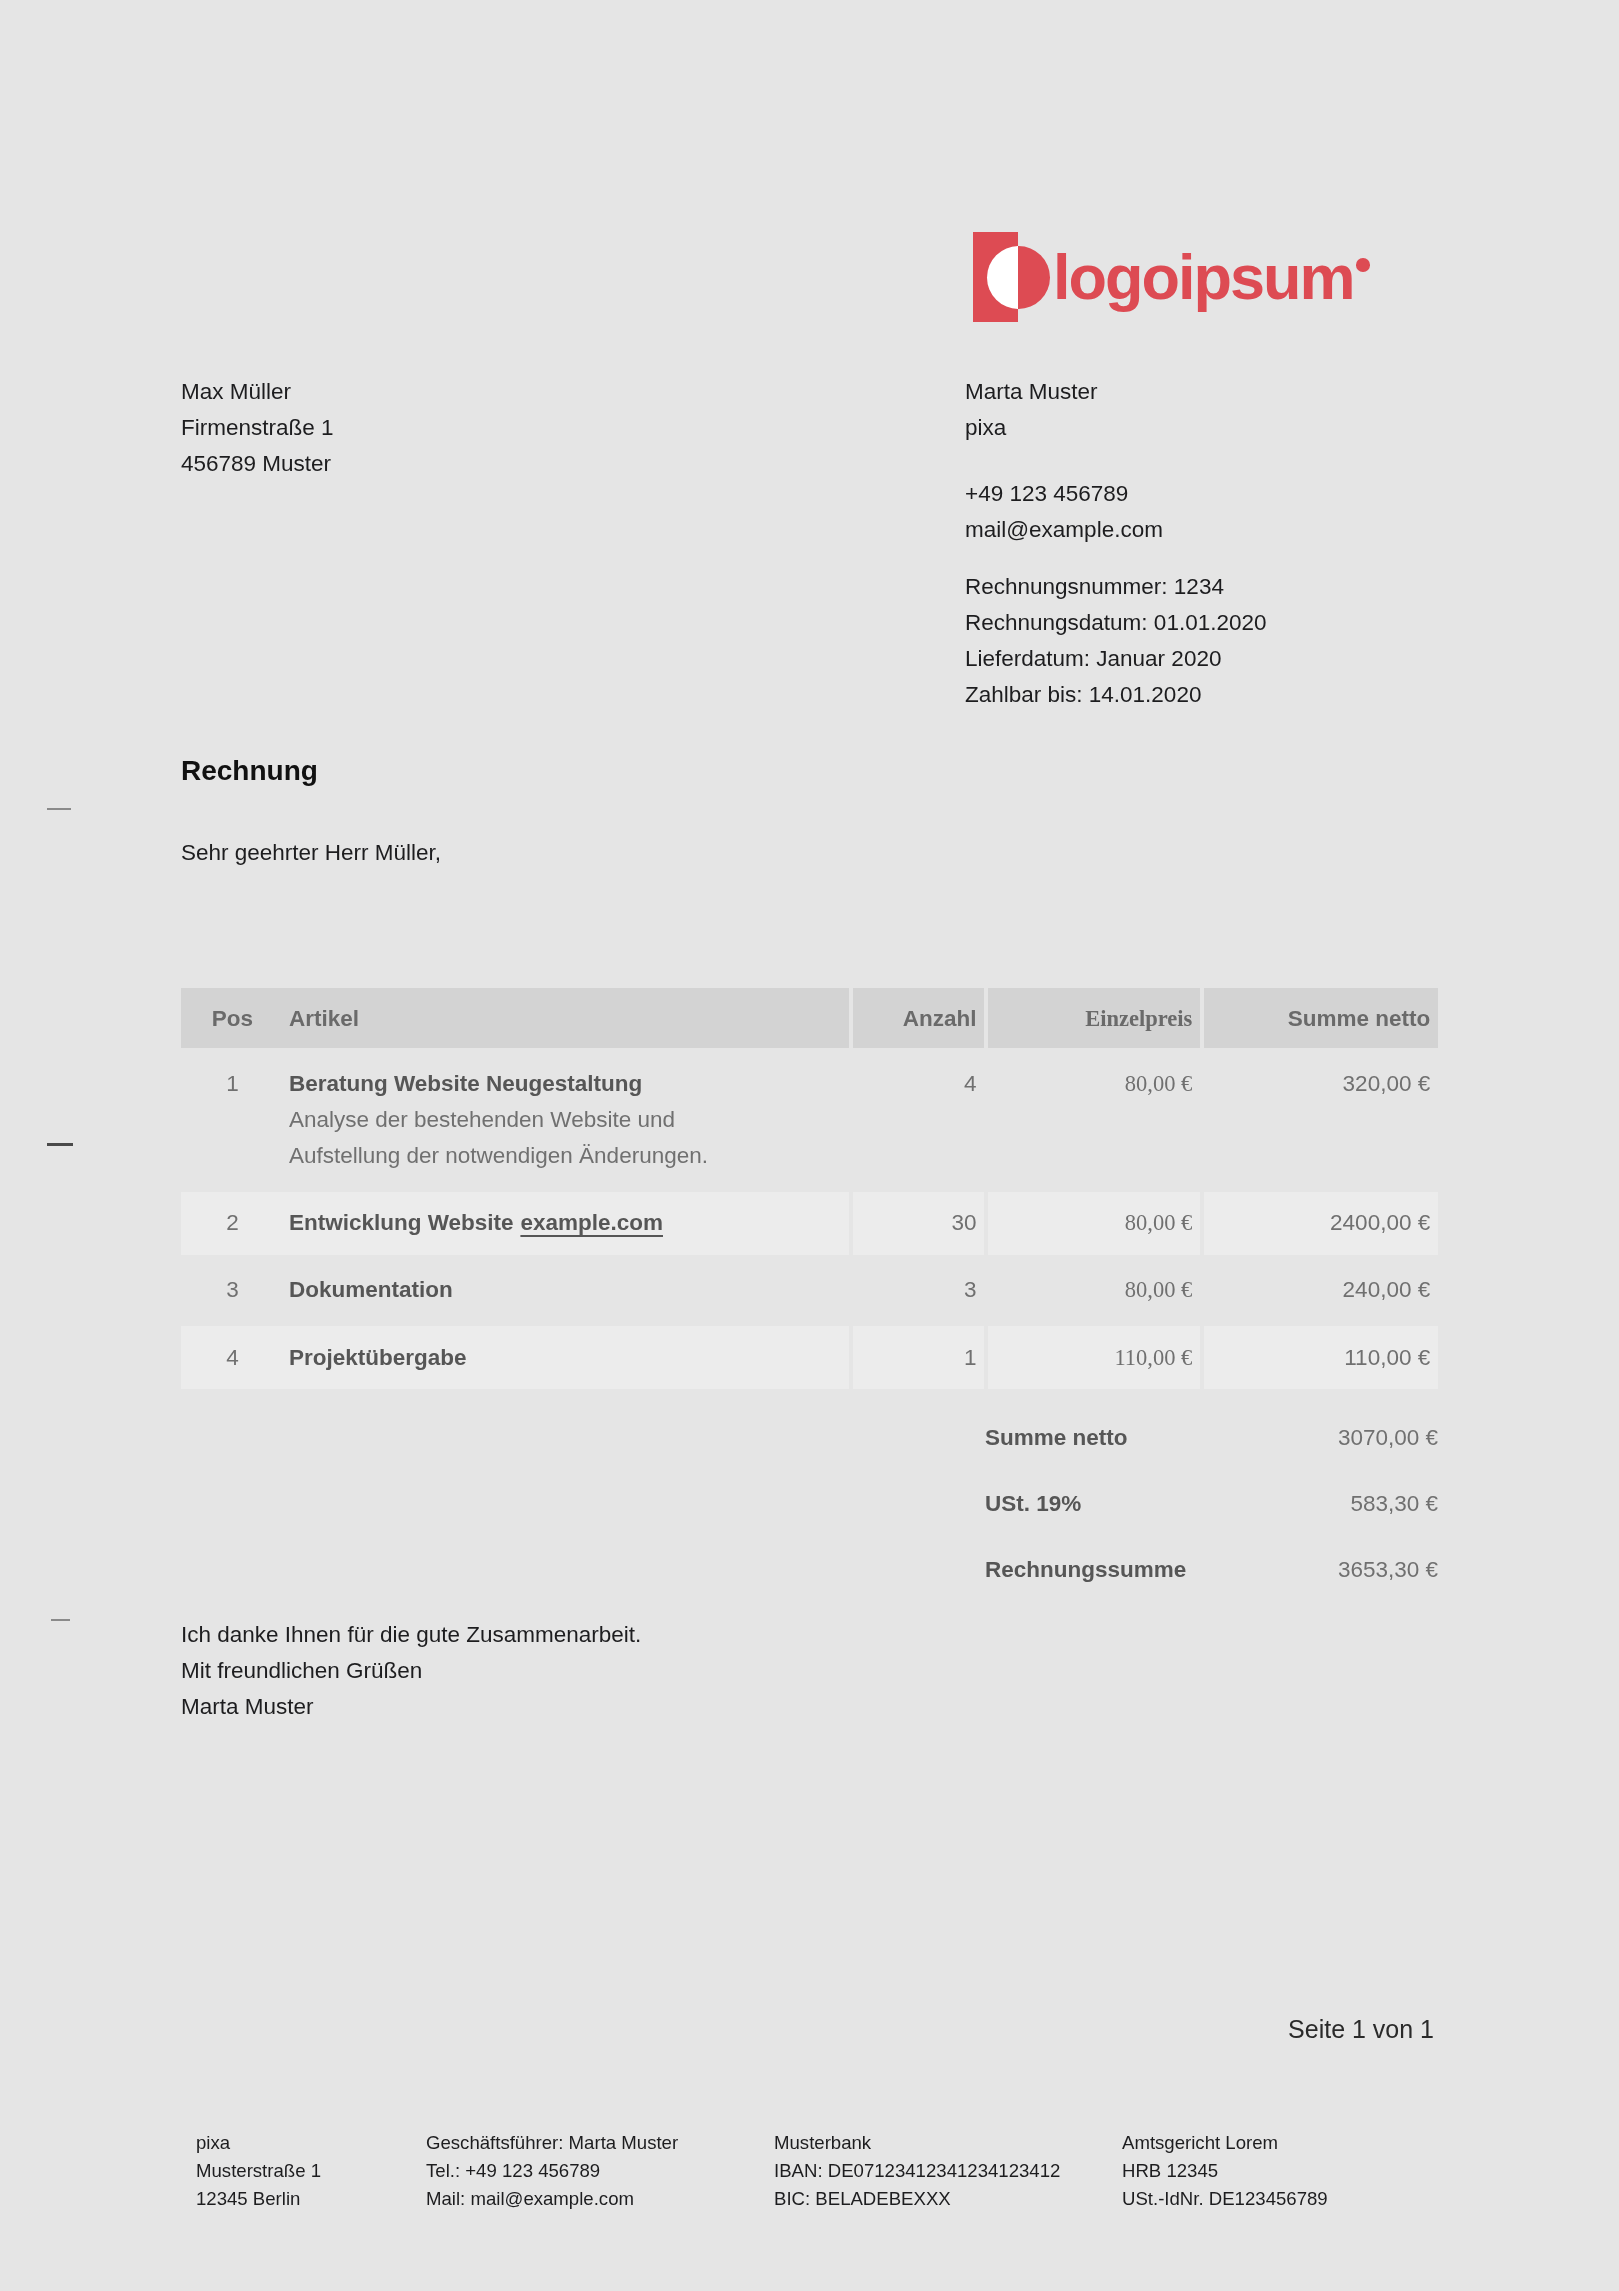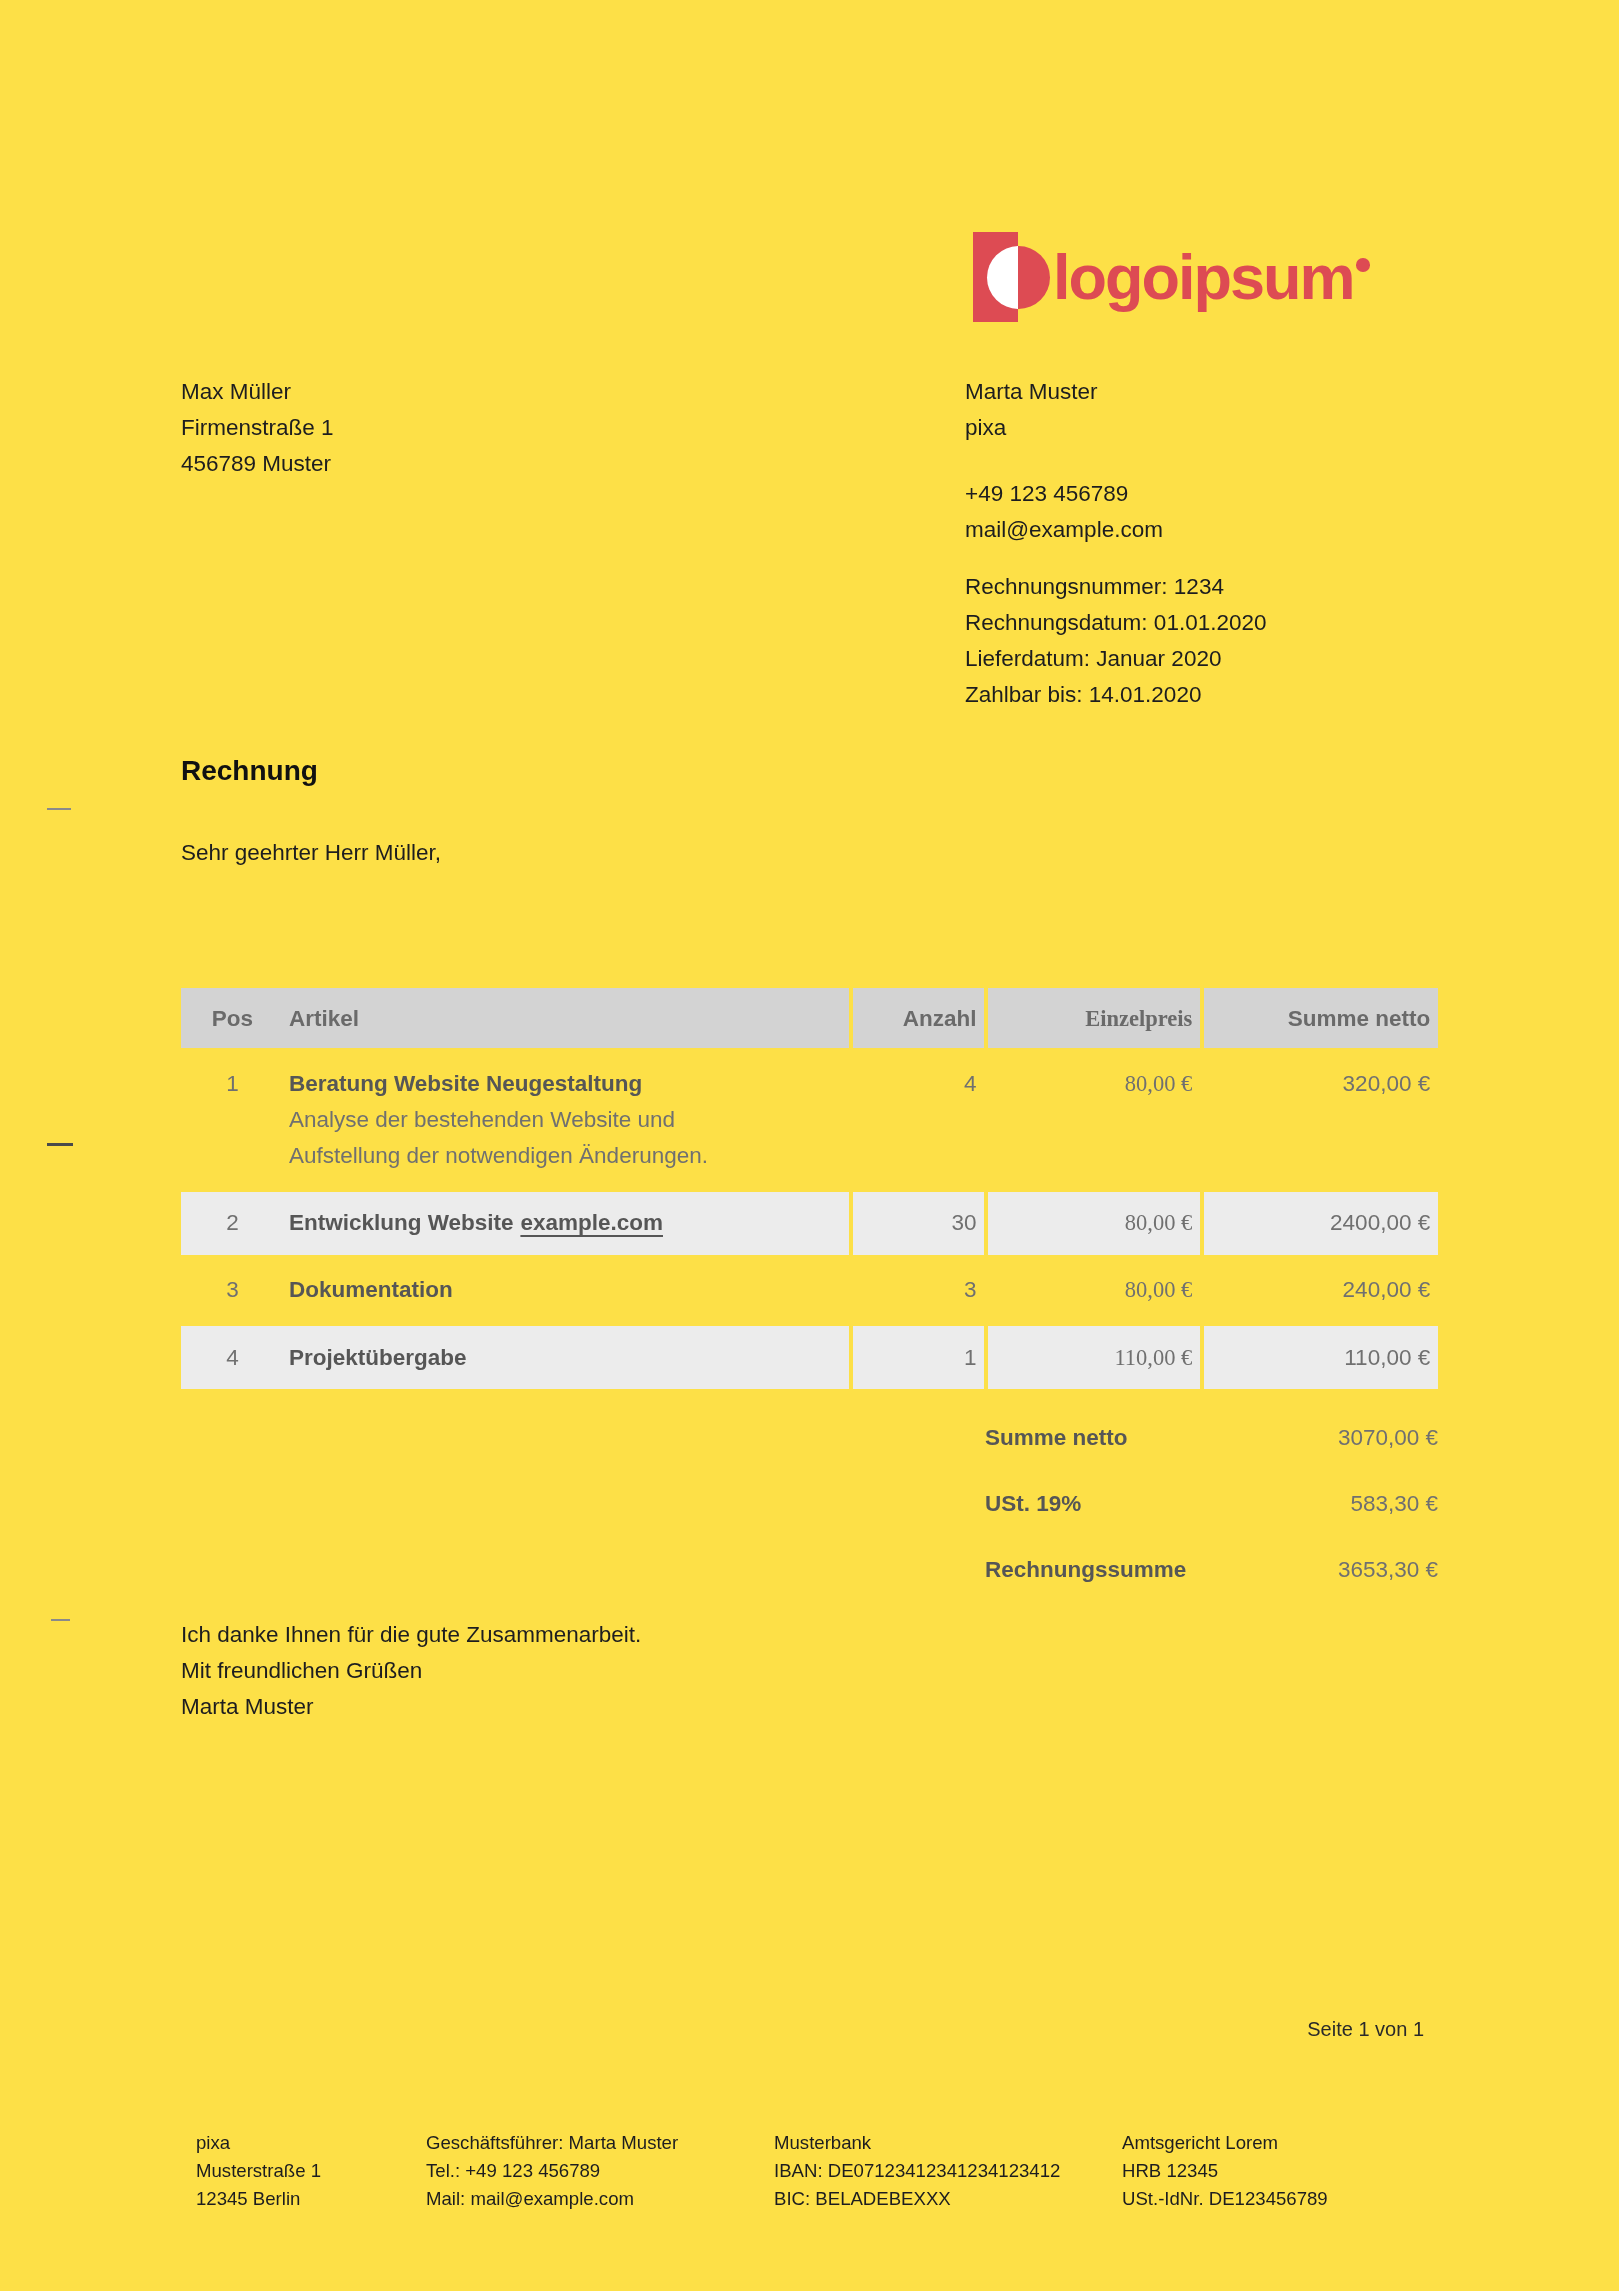--- a/index.html
+++ b/index.html
@@ -2,21 +2,21 @@
 <html lang="de"><head>
 <meta charset="utf-8">
 <style>
   * { margin:0; padding:0; box-sizing:border-box; }
   html,body { background:#ffffff; }
   body { font-family:"Liberation Sans", sans-serif; color:#1d1d1f; }
 
   .page {
     position:relative;
     width:1619px; height:2292px;
-    background:#fde047;
+    background:#e5e5e5;
     overflow:hidden;
     font-size:22.5px; line-height:36px;
   }
 
   
   .fold-mark { position:absolute; background:#8a8a8a; height:2px; }
   .fold-mark.m1 { left:47px; top:808px; width:23.5px; }
   .fold-mark.m2 { left:47px; top:1143px; width:25.5px; height:2.9px; background:#4a4a4a; }
   .fold-mark.m3 { left:51px; top:1619px; width:18.6px; }
 
@@ -66,21 +66,21 @@
   
   .totals { position:absolute; left:985px; top:1423px; width:453px; }
   .totals .t-line { display:flex; justify-content:space-between; margin-bottom:37px; line-height:29px; }
   .totals .t-label { font-weight:700; color:#565656; }
   .totals .t-value { color:#707070; }
 
   
   .closing { position:absolute; left:181px; top:1617px; }
 
   
-  .page-indicator { position:absolute; right:195px; top:2011px; font-size:20px; color:#2a2a2a; }
+  .page-indicator { position:absolute; right:185px; top:2011px; font-size:25px; color:#2a2a2a; }
 
   
   .footer { position:absolute; left:196px; top:2129px; width:1242px;
             display:grid; grid-template-columns:230px 348px 348px 1fr;
             font-size:18.6px; line-height:28px; color:#1d1d1f; }
 </style>
 </head>
 <body>
 
 <div class="page">

